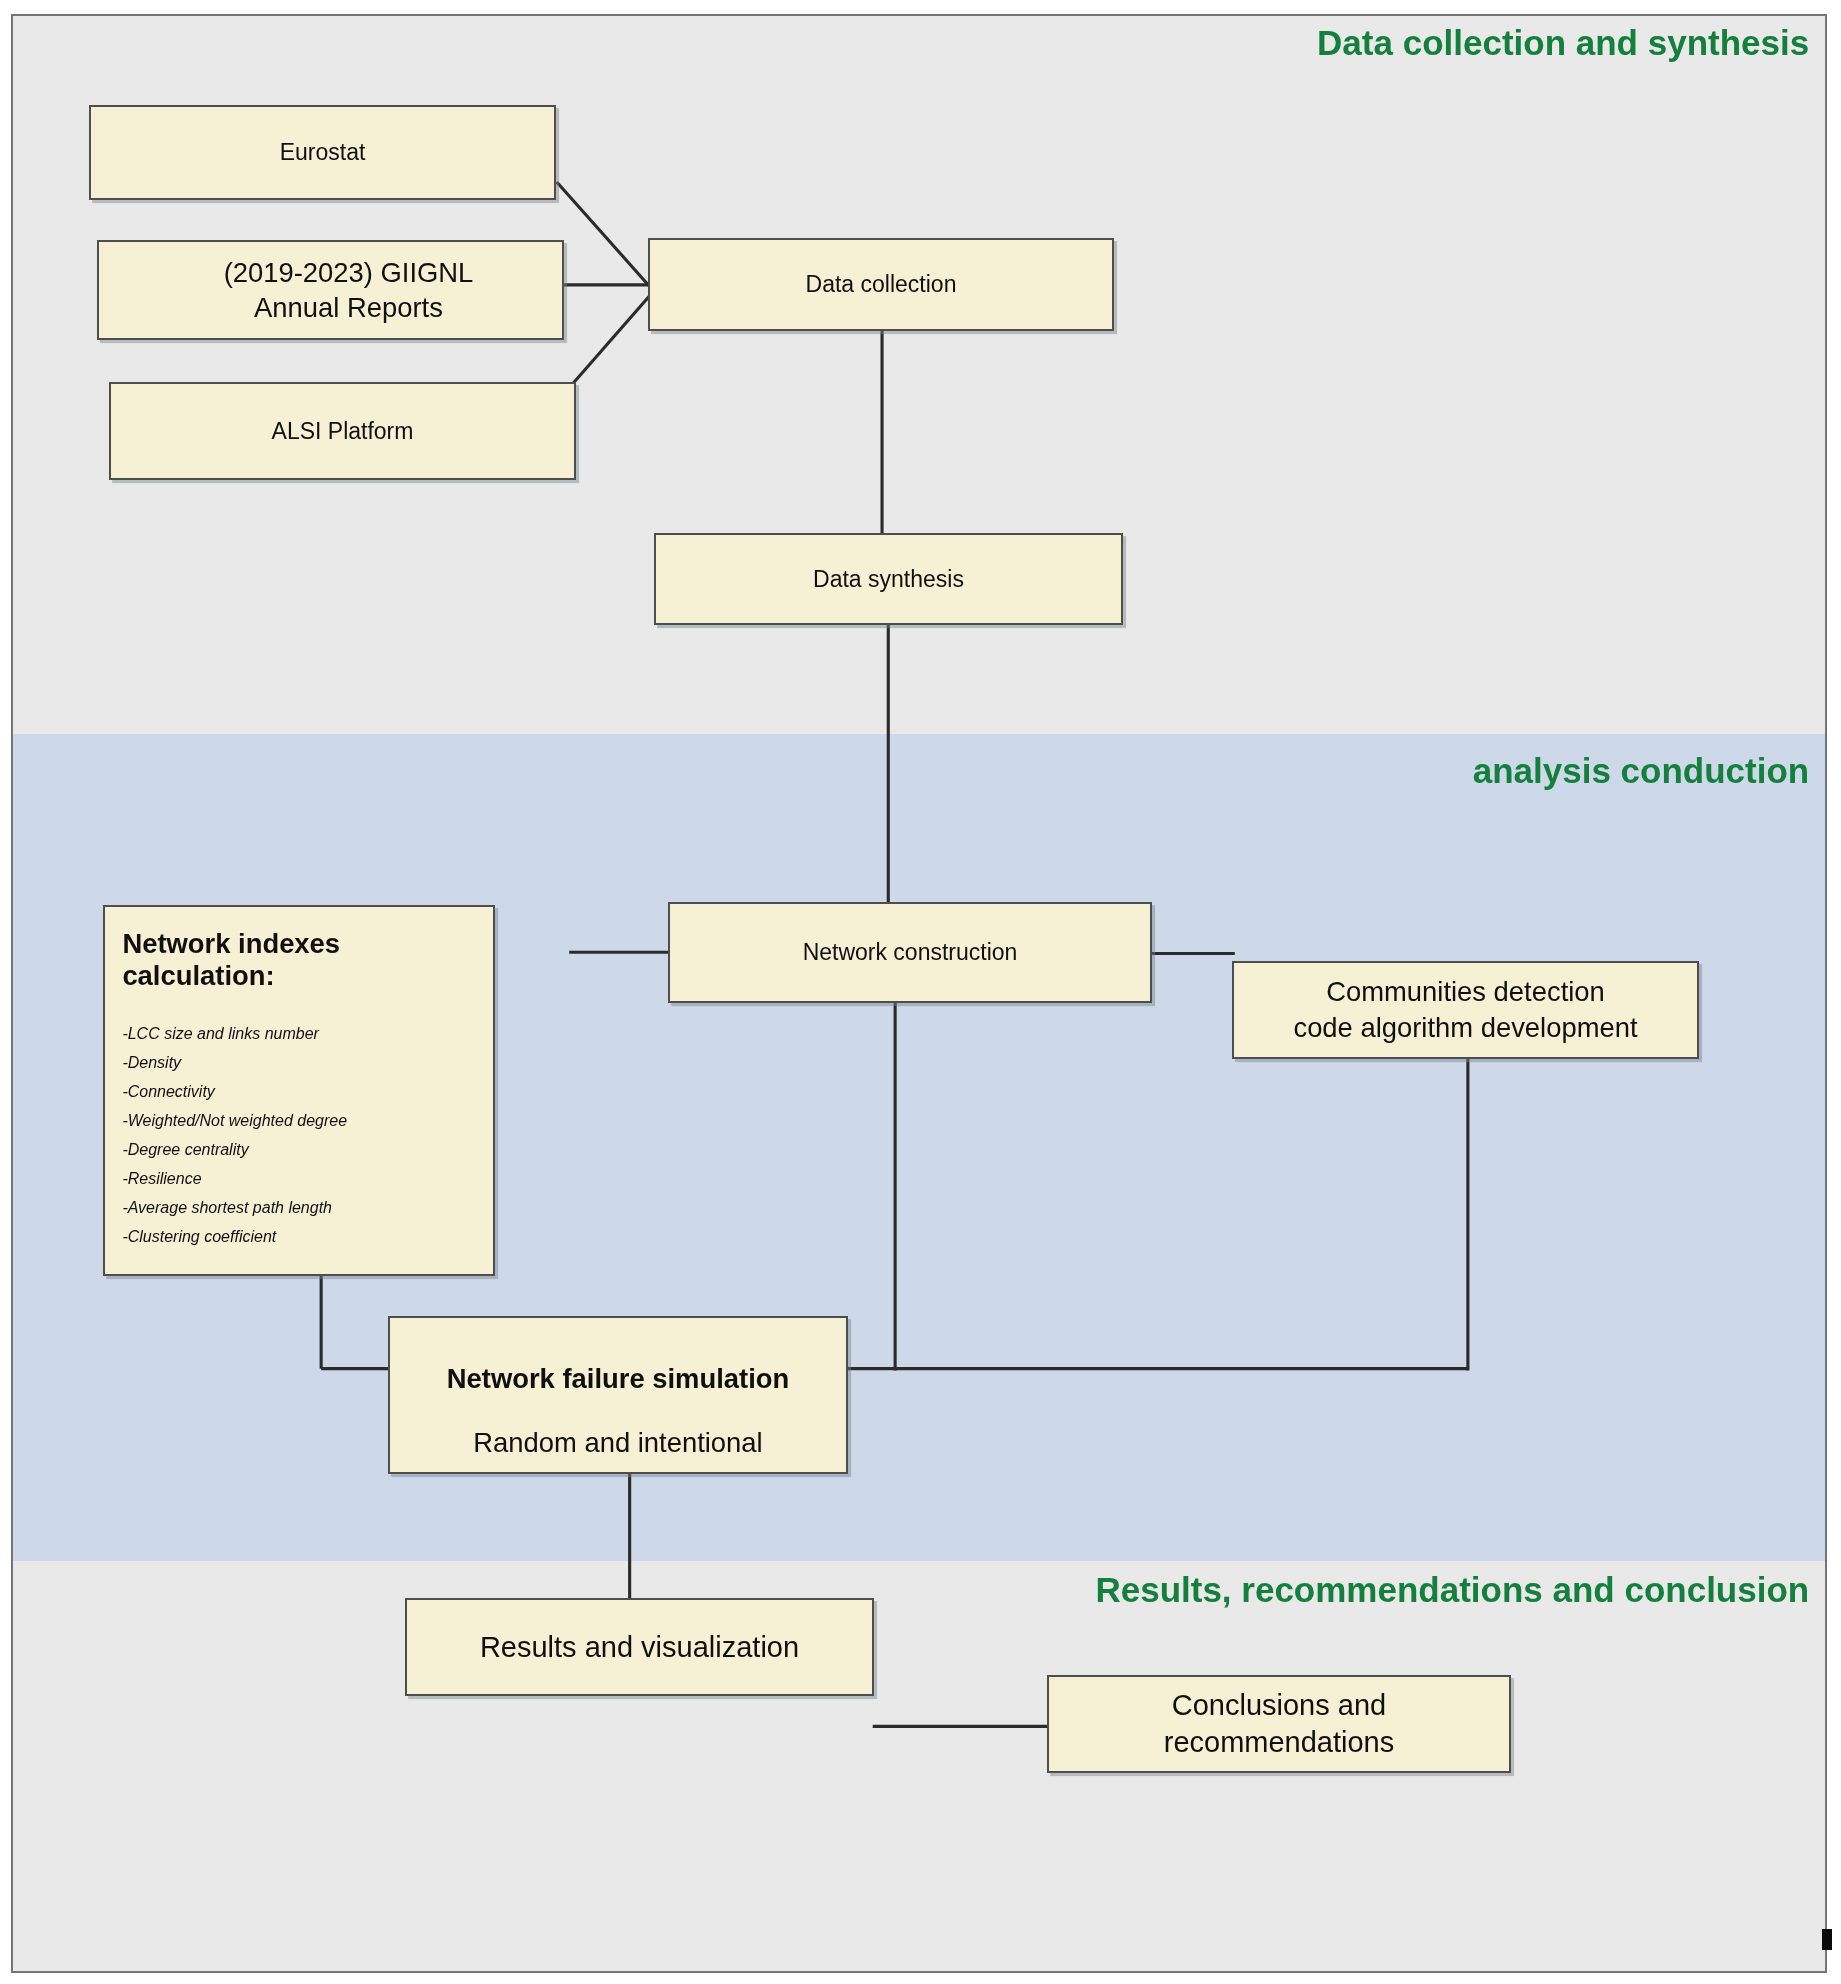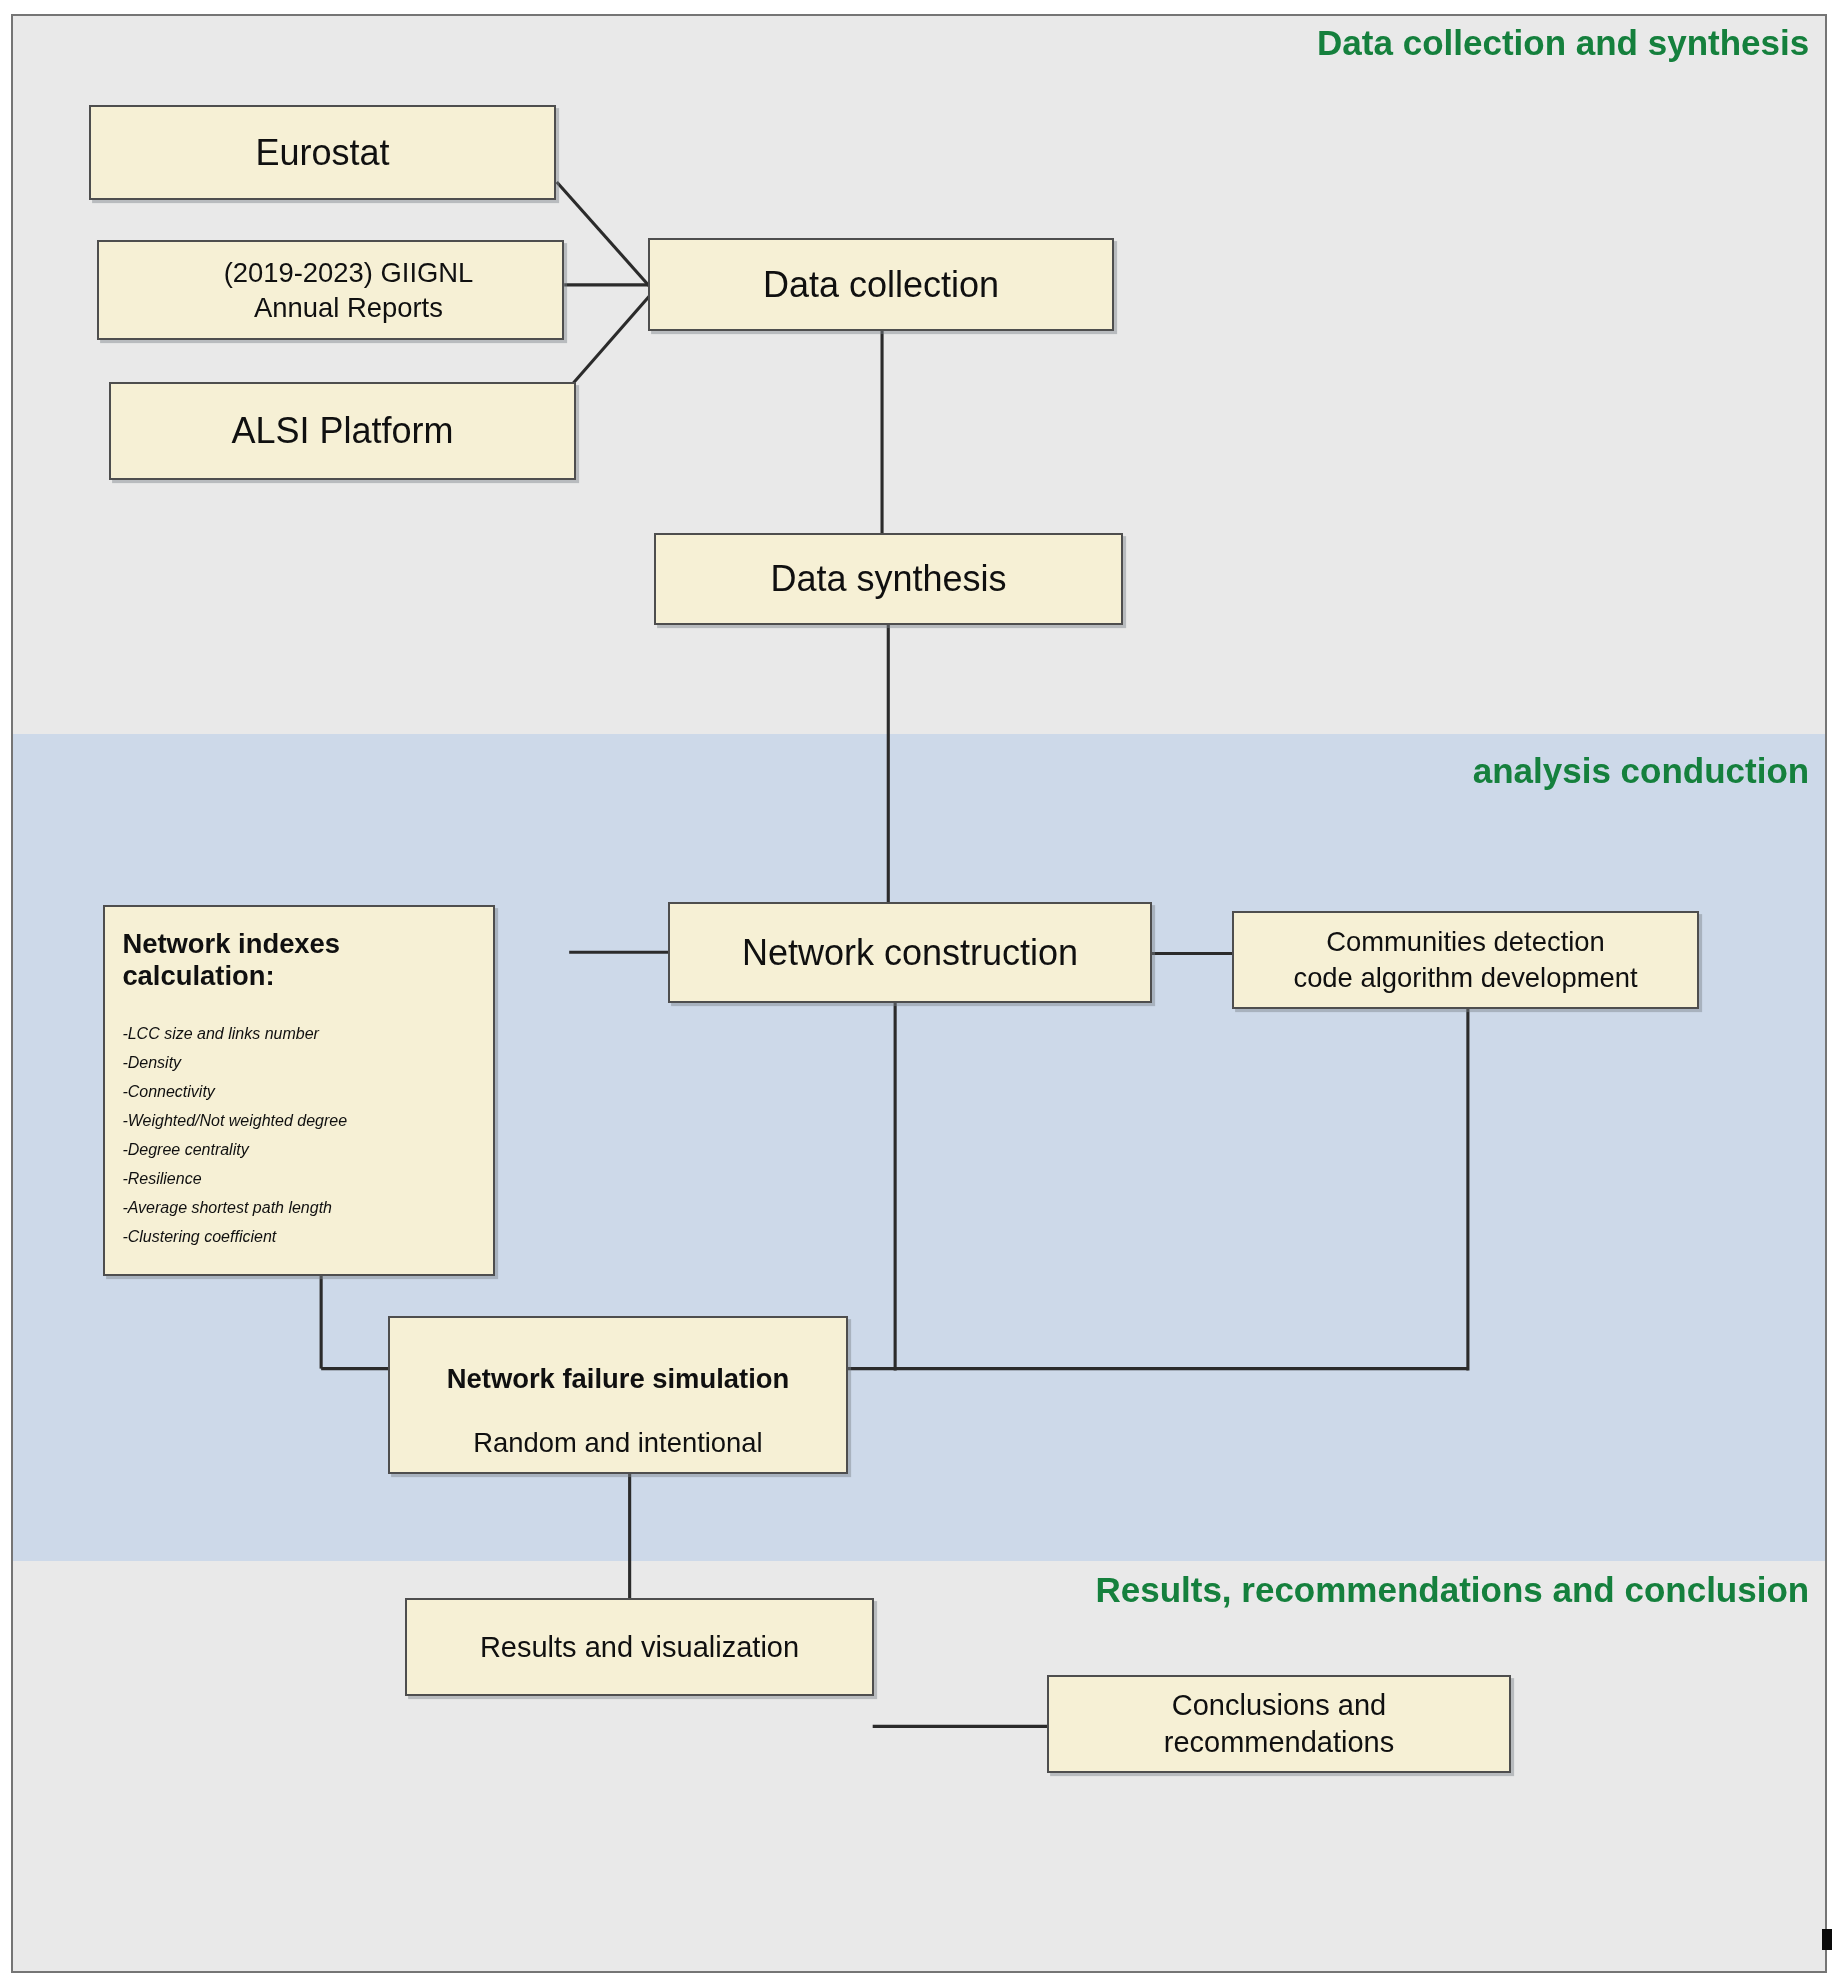--- a/index.html
+++ b/index.html
@@ -34,21 +34,21 @@
   .hdr-2{top:15px;}
   .hdr-3{top:7.5px;}
   svg.connectors{position:absolute;left:0;top:0;pointer-events:none;}
   .node{
     position:absolute;background:var(--node_fill);
     border:2.5px solid var(--node_border);box-sizing:border-box;
     box-shadow:3.1px 3.1px 0 rgba(125,130,138,0.45);
     display:flex;flex-direction:column;align-items:center;justify-content:center;
     text-align:center;
   }
-  .lbl{font-size:36px;line-height:1.15;}
+  .lbl{font-size:23px;line-height:1.15;}
   .lbl-sm{font-size:29px;line-height:37px;}
   .lbl-2l{font-size:27.4px;line-height:35px;}
   .node-communities .lbl-2l{line-height:36px;}
   .node-indexes{
     align-items:flex-start;justify-content:flex-start;text-align:left;
     padding:21px 15px 12.5px 17.4px;
   }
   .indexes-title{font-weight:bold;font-size:27.4px;margin-bottom:27.4px;}
   .index-item{font-size:16px;line-height:29px;white-space:nowrap;font-style:italic;}
   .node-nfs{justify-content:center;padding-top:32px;}
@@ -121,21 +121,21 @@
   <div class="index-item">-LCC size and links number</div>
   <div class="index-item">-Density</div>
   <div class="index-item">-Connectivity</div>
   <div class="index-item">-Weighted/Not weighted degree</div>
   <div class="index-item">-Degree centrality</div>
   <div class="index-item">-Resilience</div>
   <div class="index-item">-Average shortest path length</div>
   <div class="index-item">-Clustering coefficient</div>
 </div>
 
-<div class="node node-communities" style="left:1232px;top:911px;width:467px;height:98px;">
+<div class="node node-communities" style="left:1232px;top:961px;width:467px;height:98px;">
   <div class="lbl-2l">Communities detection</div>
   <div class="lbl-2l">code algorithm development</div>
 </div>
 
 <div class="node node-nfs" style="left:388px;top:1316px;width:460px;height:158px;">
   <div class="nfs-title">Network failure simulation</div>
   <div class="nfs-sub">Random and intentional</div>
 </div>
 
 <div class="node" style="left:405px;top:1598px;width:469px;height:98px;">

